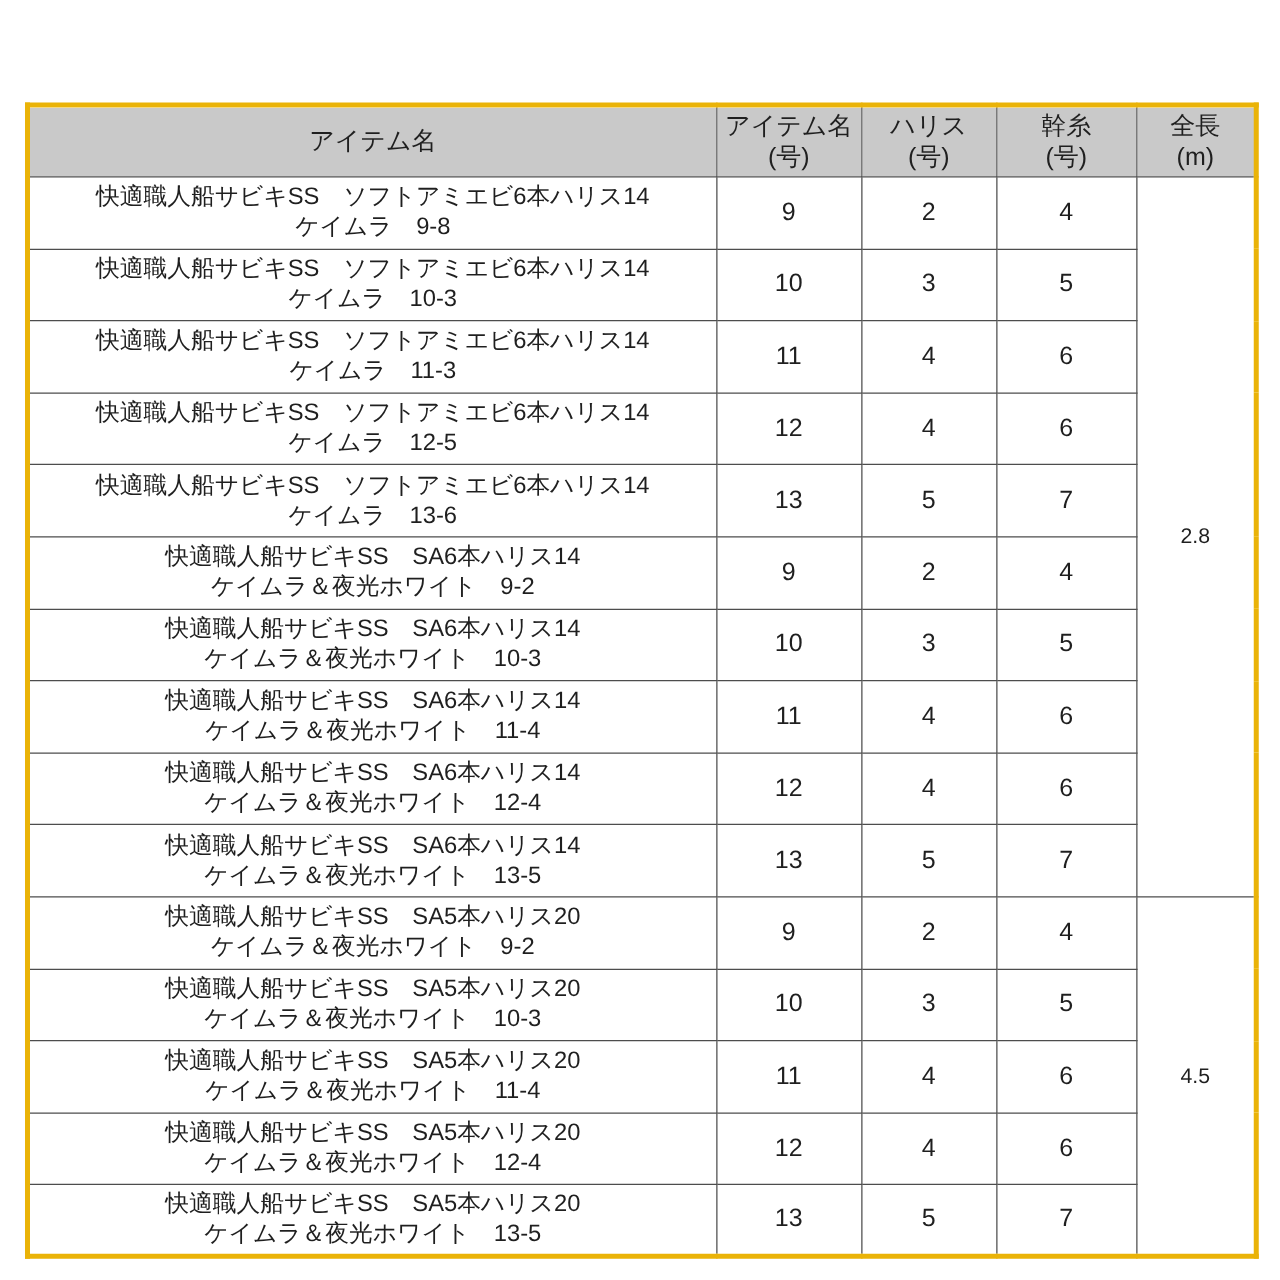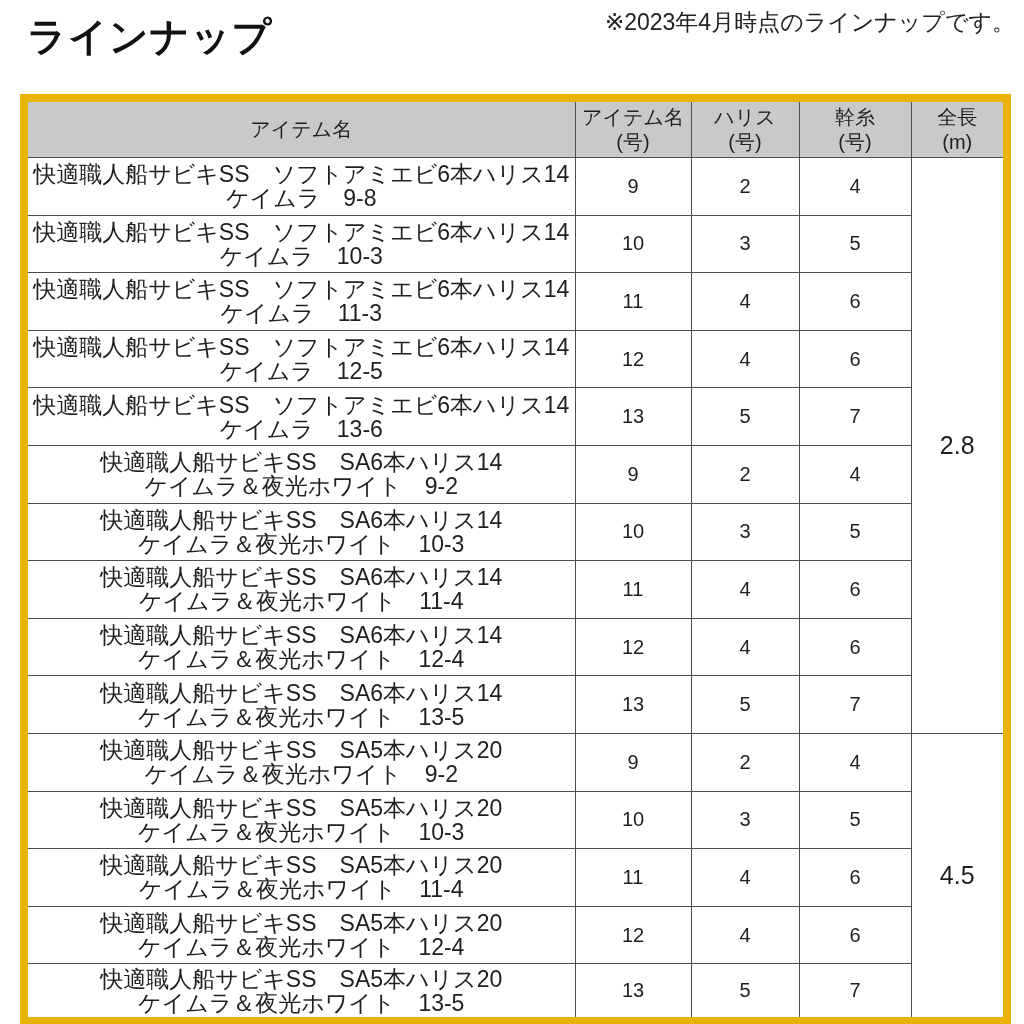--- a/index.html
+++ b/index.html
@@ -27,26 +27,26 @@
   .note {
     position: absolute;
     top: 7px;
     right: 9px;
     font-size: 23px;
     color: #222222;
   }
   table.lineup {
     position: absolute;
     left: 20px;
-    top: 94px;
+    top: 82px;
     width: 983px;
     height: 921px;
     border-collapse: collapse;
     table-layout: fixed;
-    border: 8px solid #eab308;
+    border: 4px solid #eab308;
   }
   table.lineup th,
   table.lineup td {
     border: 1px solid #4d4d4d;
     padding: 0;
     text-align: center;
     vertical-align: middle;
     color: #1f1f1f;
     overflow: hidden;
   }
@@ -54,39 +54,37 @@
     height: 55px;
     background: #c9c9c9;
     font-weight: normal;
     font-size: 20px;
     line-height: 25px;
   }
   table.lineup tbody tr {
     height: 57.6px;
   }
   td.item {
-    font-size: 23px;
+    font-size: 19px;
     line-height: 24px;
     margin-left: 14px;
   }
   td.num {
     font-size: 20px;
   }
   td.len {
-    font-size: 25px;
+    font-size: 17px;
     background: #ffffff;
   }
 </style>
 </head>
 <body>
 
 <div class="page">
 
-  <div class="title">ラインナップ</div>
-  <div class="note">※2023年4月時点のラインナップです。</div>
 
   <table class="lineup">
     <colgroup>
       <col style="width:551px">
       <col style="width:116px">
       <col style="width:108px">
       <col style="width:112px">
       <col style="width:96px">
     </colgroup>
     <thead>

